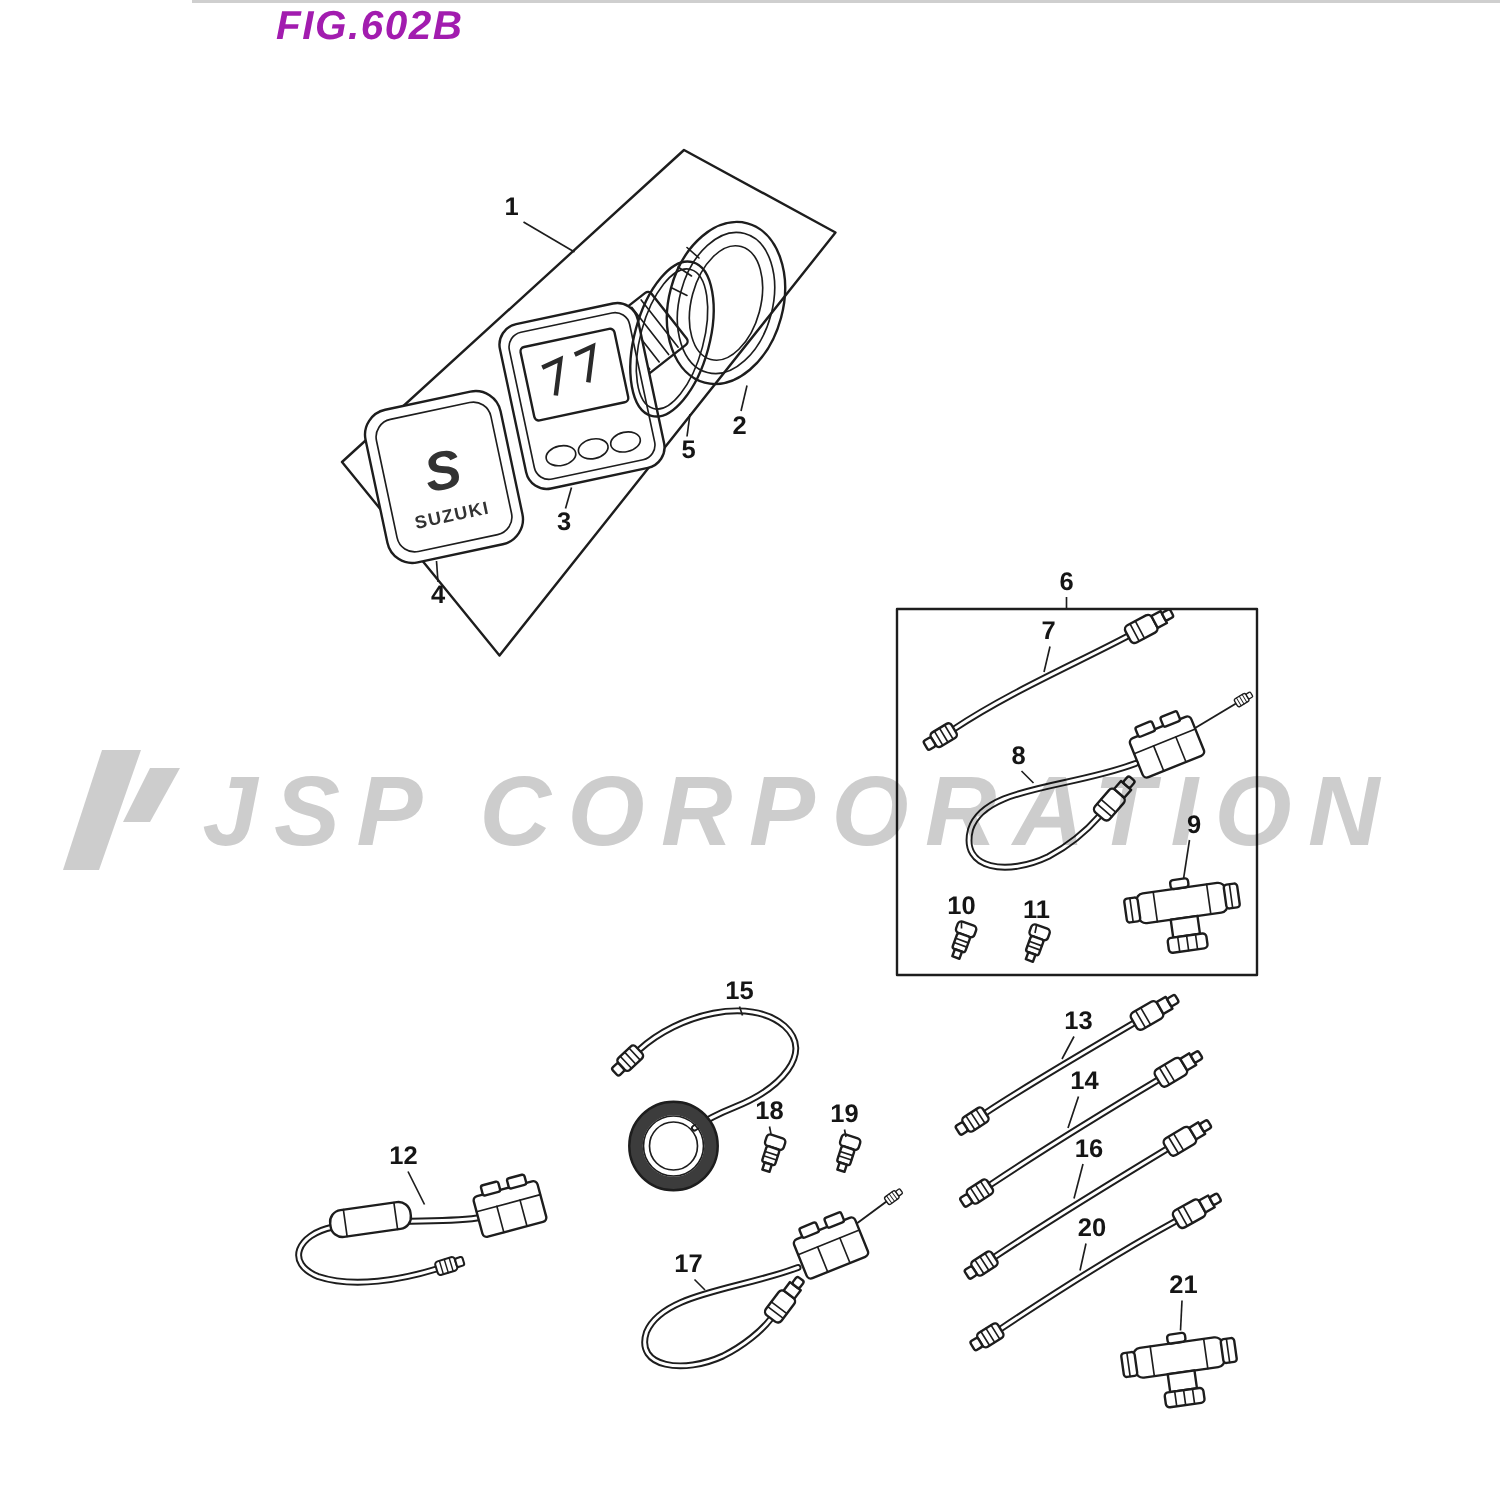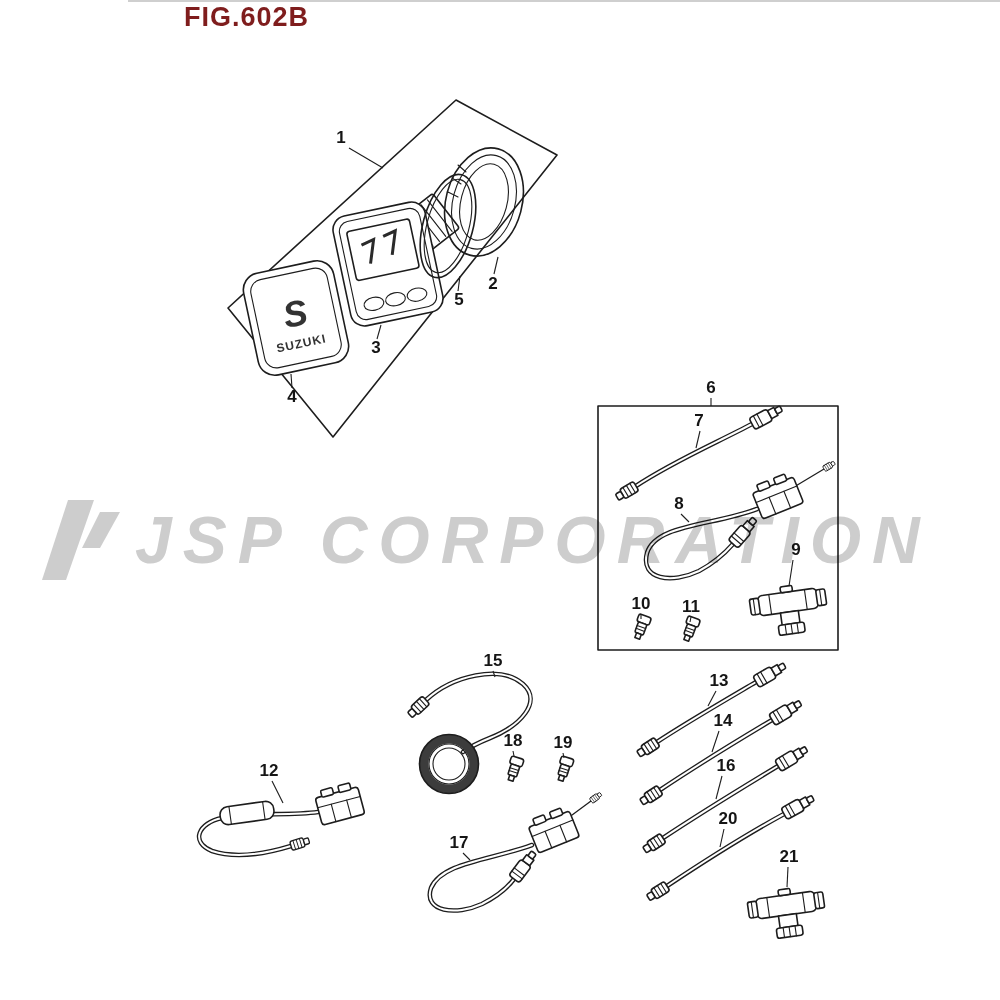--- a/index.html
+++ b/index.html
@@ -1,18 +1,18 @@
 <!DOCTYPE html>
 <html><head>
 <meta charset="utf-8">
 <style>
   html,body{margin:0;padding:0;width:1000px;height:1000px;background:#fff;overflow:hidden;}
   .page{position:relative;width:1000px;height:1000px;background:#fff;font-family:"Liberation Sans",sans-serif;}
   .top-rule{position:absolute;left:128px;top:0;width:872px;height:2px;background:#cfcfcf;}
-  .fig-title{position:absolute;left:184px;top:2px;font-size:27px;font-weight:600;letter-spacing:1px;color:#7f1d1d;}
+  .fig-title{position:absolute;left:184px;top:2px;font-size:27px;font-weight:600;letter-spacing:1px;color:#a21caf;font-style:italic;}
   .diagram{position:absolute;left:0;top:0;width:1000px;height:1000px;z-index:1;}
   .watermark{position:absolute;left:42px;top:494px;width:945px;height:92px;display:flex;align-items:center;gap:15px;z-index:2;opacity:.5;mix-blend-mode:multiply;pointer-events:none;}
   .wm-text{font-size:66px;font-weight:700;font-style:italic;letter-spacing:11px;color:#9b9b9b;white-space:nowrap;}
   .ln{stroke:#1d1d1d;stroke-width:1.6;fill:none;stroke-linejoin:round;stroke-linecap:round;}
   .thin{stroke-width:1.1;}
   .fillw{fill:#fff;}
   .cable{stroke:#1d1d1d;stroke-width:4.6;fill:none;stroke-linecap:round;}
   .core{stroke:#fff;stroke-width:2;fill:none;stroke-linecap:round;}
   .wire{stroke:#1d1d1d;stroke-width:1.3;fill:none;}
   .callout{font:600 17px "Liberation Sans",sans-serif;fill:#151515;text-anchor:middle;}

